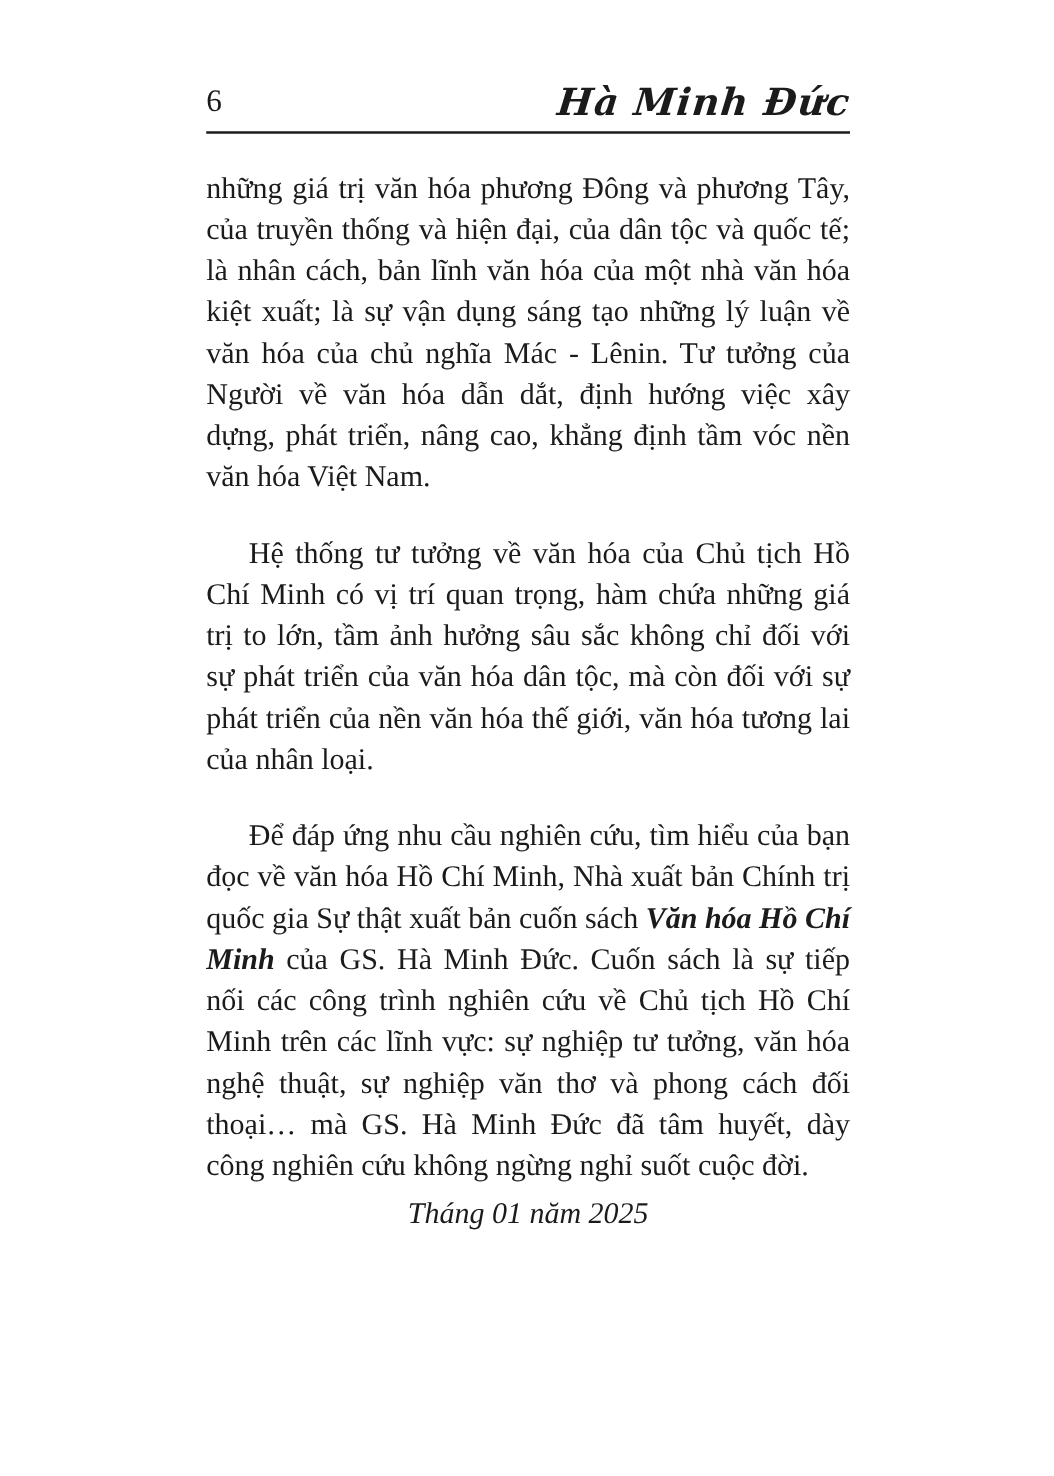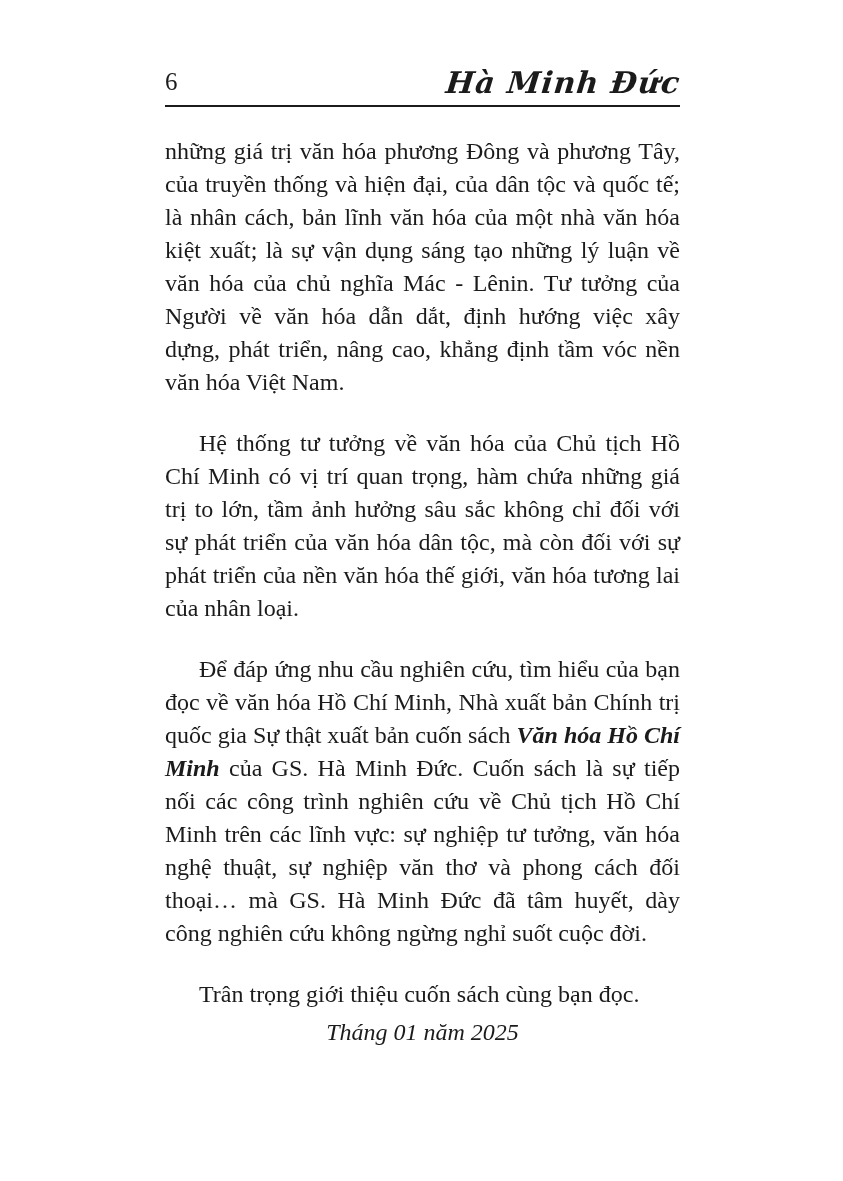--- a/index.html
+++ b/index.html
@@ -86,20 +86,19 @@
   <div class="header-rule"></div>
 
   <main class="body-text">
 
     <p class="para no-indent">những giá trị văn hóa phương Đông và phương Tây, của truyền thống và hiện đại, của dân tộc và quốc tế; là nhân cách, bản lĩnh văn hóa của một nhà văn hóa kiệt xuất; là sự vận dụng sáng tạo những lý luận về văn hóa của chủ nghĩa Mác - Lênin. Tư tưởng của Người về văn hóa dẫn dắt, định hướng việc xây dựng, phát triển, nâng cao, khẳng định tầm vóc nền văn hóa Việt Nam.</p>
 
     <p class="para">Hệ thống tư tưởng về văn hóa của Chủ tịch Hồ Chí Minh có vị trí quan trọng, hàm chứa những giá trị to lớn, tầm ảnh hưởng sâu sắc không chỉ đối với sự phát triển của văn hóa dân tộc, mà còn đối với sự phát triển của nền văn hóa thế giới, văn hóa tương lai của nhân loại.</p>
 
     <p class="para"><span>Để đáp ứng nhu cầu nghiên cứu, tìm hiểu của bạn đọc về văn hóa Hồ Chí Minh, Nhà xuất bản Chính trị quốc gia Sự thật xuất bản cuốn sách </span><span class="book-title">Văn hóa Hồ Chí Minh</span><span> của GS. Hà Minh Đức. Cuốn sách là sự tiếp nối các công trình nghiên cứu về Chủ tịch Hồ Chí Minh trên các lĩnh vực: sự nghiệp tư tưởng, văn hóa nghệ thuật, sự nghiệp văn thơ và phong cách đối thoại… mà GS. Hà Minh Đức đã tâm huyết, dày công nghiên cứu không ngừng nghỉ suốt cuộc đời.</span></p>
 
-    <p class="para">Trân trọng giới thiệu cuốn sách cùng bạn đọc.</p>
 
     <p class="date-line">Tháng 01 năm 2025</p>
 
 
   </main>
 
 </div>
 
 </body></html>

